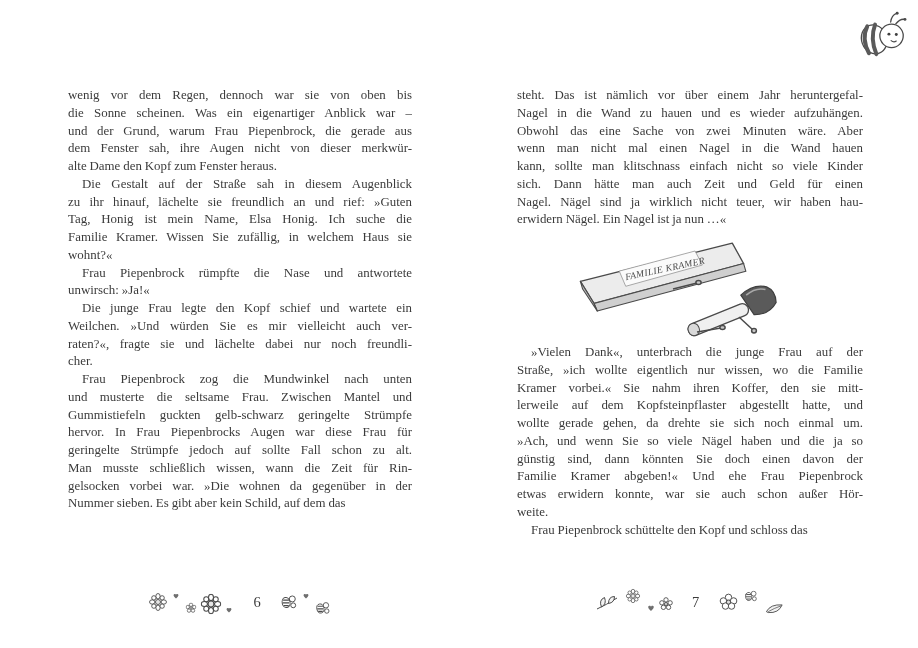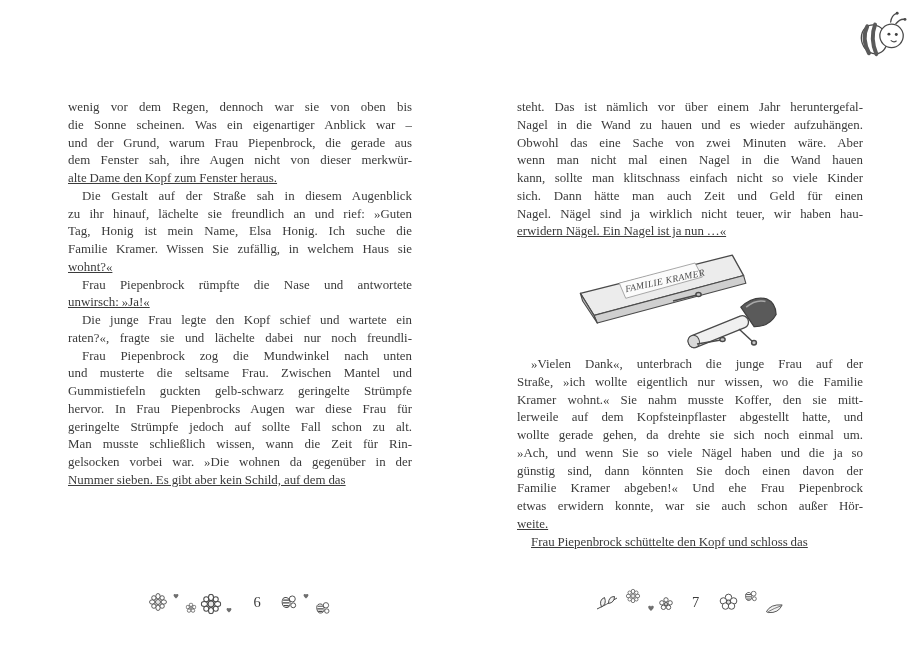--- a/index.html
+++ b/index.html
@@ -4,35 +4,35 @@
 <style>
   * { margin:0; padding:0; box-sizing:border-box; }
   html,body { width:918px; height:648px; }
   body {
     background:#ffffff;
     font-family:"Liberation Serif","DejaVu Serif",serif;
     position:relative;
     overflow:hidden;
     color:#3b3b3b;
   }
-  .page-col { position:absolute; top:99px; }
+  .page-col { position:absolute; top:87px; }
   #left-col  { left:68px;  width:344px; }
   #right-col { left:517px; width:346px; }
   .para { margin:0; }
   .line {
     font-size:12.9px;
     line-height:17.75px;
     height:17.75px;
     overflow:hidden;
     text-align:justify;
     text-align-last:justify;
     word-spacing:-0.3px;
     color:#3b3b3b;
   }
-  .line.last { text-align-last:left;text-decoration:underline; }
+  .line.last { text-align-last:left; }
   .line.indent { text-indent:14px; }
   .illustration { height:115px; position:relative; }
   .illustration svg { position:absolute; left:52px; top:2px; }
   .footer {
     position:absolute; top:582px; height:40px;
     display:flex; align-items:center; justify-content:center;
   }
   #footer-left  { left:68px;  width:344px; }
   #footer-right { left:517px; width:346px; }
   .page-number { font-size:14.5px; color:#3b3b3b; margin:0 20px; }
@@ -79,21 +79,23 @@
       <div class="line">Tag, Honig ist mein Name, Elsa Honig. Ich suche die</div>
       <div class="line">Familie Kramer. Wissen Sie zufällig, in welchem Haus sie</div>
       <div class="line last">wohnt?«</div>
     </div>
     <div class="para">
       <div class="line indent">Frau Piepenbrock rümpfte die Nase und antwortete</div>
       <div class="line last">unwirsch: »Ja!«</div>
     </div>
     <div class="para">
       <div class="line indent">Die junge Frau legte den Kopf schief und wartete ein</div>
+      <div class="line">Weilchen. »Und würden Sie es mir vielleicht auch ver-</div>
       <div class="line">raten?«, fragte sie und lächelte dabei nur noch freundli-</div>
+      <div class="line last">cher.</div>
     </div>
     <div class="para">
       <div class="line indent">Frau Piepenbrock zog die Mundwinkel nach unten</div>
       <div class="line">und musterte die seltsame Frau. Zwischen Mantel und</div>
       <div class="line">Gummistiefeln guckten gelb-schwarz geringelte Strümpfe</div>
       <div class="line">hervor. In Frau Piepenbrocks Augen war diese Frau für</div>
       <div class="line">geringelte Strümpfe jedoch auf sollte Fall schon zu alt.</div>
       <div class="line">Man musste schließlich wissen, wann die Zeit für Rin-</div>
       <div class="line">gelsocken vorbei war. »Die wohnen da gegenüber in der</div>
       <div class="line last">Nummer sieben. Es gibt aber kein Schild, auf dem das</div>
@@ -140,21 +142,21 @@
         <line x1="170" y1="86" x2="184" y2="99"></line>
           <ellipse cx="185" cy="99.8" rx="2.4" ry="2.2"></ellipse>
       </g>
     </svg>
   </div>
 
   <div>
       <div class="para">
         <div class="line indent">»Vielen Dank«, unterbrach die junge Frau auf der</div>
         <div class="line">Straße, »ich wollte eigentlich nur wissen, wo die Familie</div>
-        <div class="line">Kramer wohnt.« Sie nahm musste Koffer, den sie mitt-</div>
+        <div class="line">Kramer vorbei.« Sie nahm ihren Koffer, den sie mitt-</div>
         <div class="line">lerweile auf dem Kopfsteinpflaster abgestellt hatte, und</div>
         <div class="line">wollte gerade gehen, da drehte sie sich noch einmal um.</div>
         <div class="line">»Ach, und wenn Sie so viele Nägel haben und die ja so</div>
         <div class="line">günstig sind, dann könnten Sie doch einen davon der</div>
         <div class="line">Familie Kramer abgeben!« Und ehe Frau Piepenbrock</div>
         <div class="line">etwas erwidern konnte, war sie auch schon außer Hör-</div>
         <div class="line last">weite.</div>
       </div>
       <div class="para">
         <div class="line last indent">Frau Piepenbrock schüttelte den Kopf und schloss das</div>

